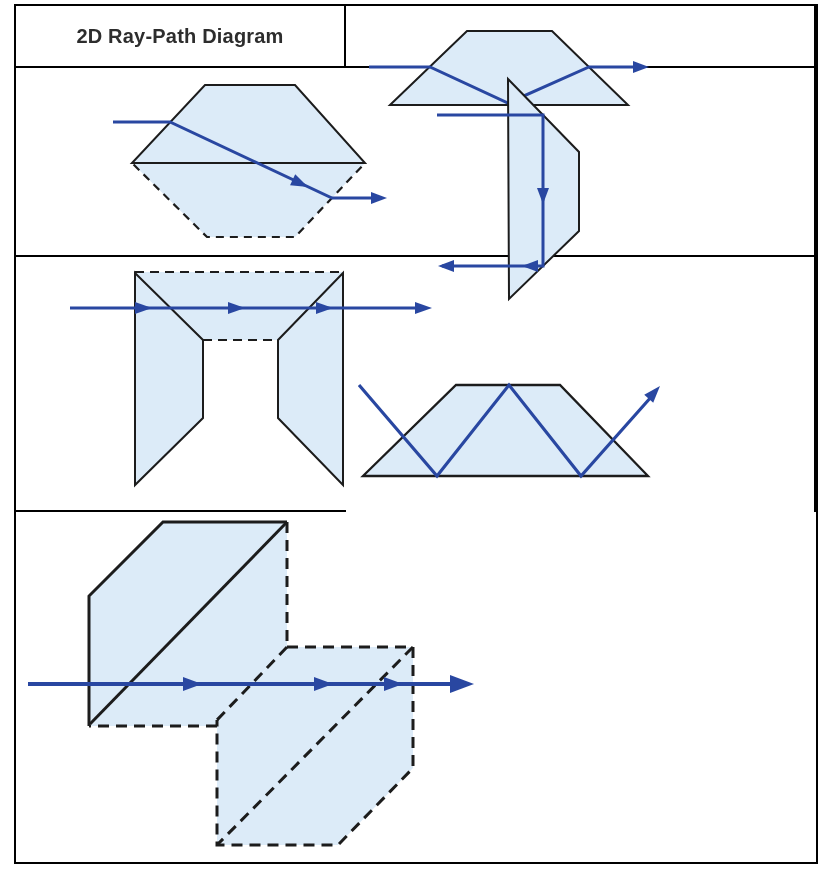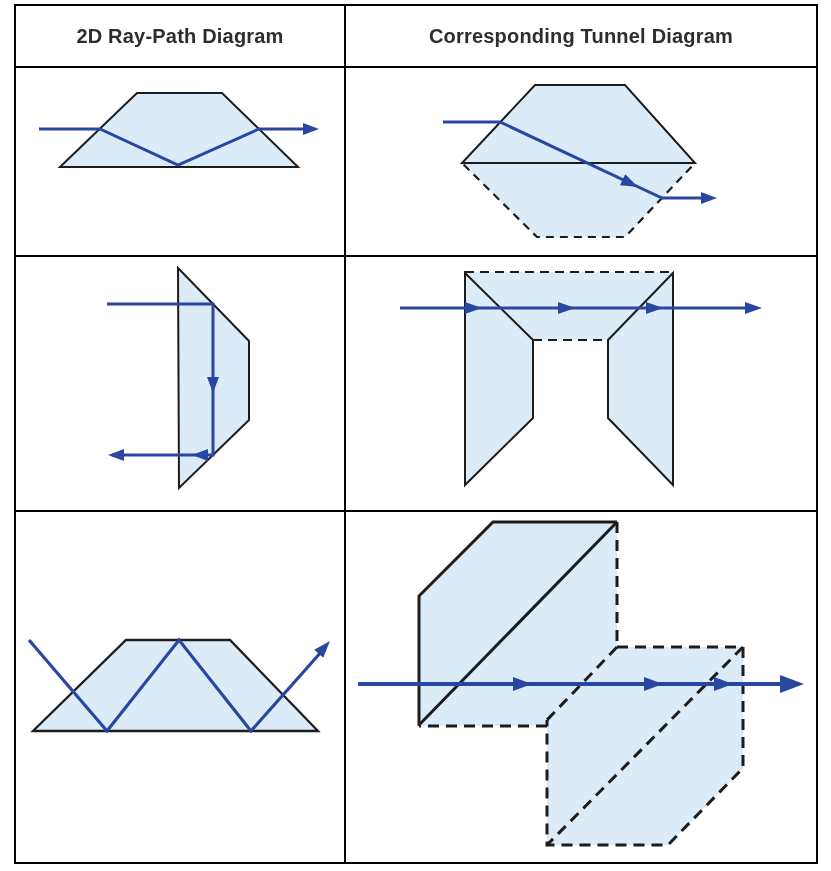--- a/index.html
+++ b/index.html
@@ -13,23 +13,20 @@
   .hcell{display:flex;align-items:center;justify-content:center;font-weight:bold;font-size:20px;color:#2d2d2d;letter-spacing:0.2px;}
   .cell svg{position:absolute;left:0;top:0;display:block;}
 </style>
 </head>
 <body>
 
 <div class="table">
 
   <div class="cell col1 rb hcell">
     <span>2D Ray-Path Diagram</span>
-  </div>
-  <div class="cell rb hcell">
-    <span>Corresponding Tunnel Diagram</span>
   </div>
 
   <div class="cell col1 rb">
     <svg width="328" height="187" viewBox="0 0 328 187">
         <polygon points="44,99 121,25 206,25 282,99" fill="#dcebf8" stroke="#1c1c1c" stroke-width="2" stroke-linejoin="miter" stroke-linecap="butt"></polygon>
         <polyline points="23,61 84,61 162,97 243,61 289,61" fill="none" stroke="#2947a1" stroke-width="3" stroke-linejoin="miter" stroke-linecap="butt"></polyline>
         <polygon points="303,61 287,67 287,55" fill="#2947a1"></polygon>
       </svg>
   </div>
   <div class="cell rb">

